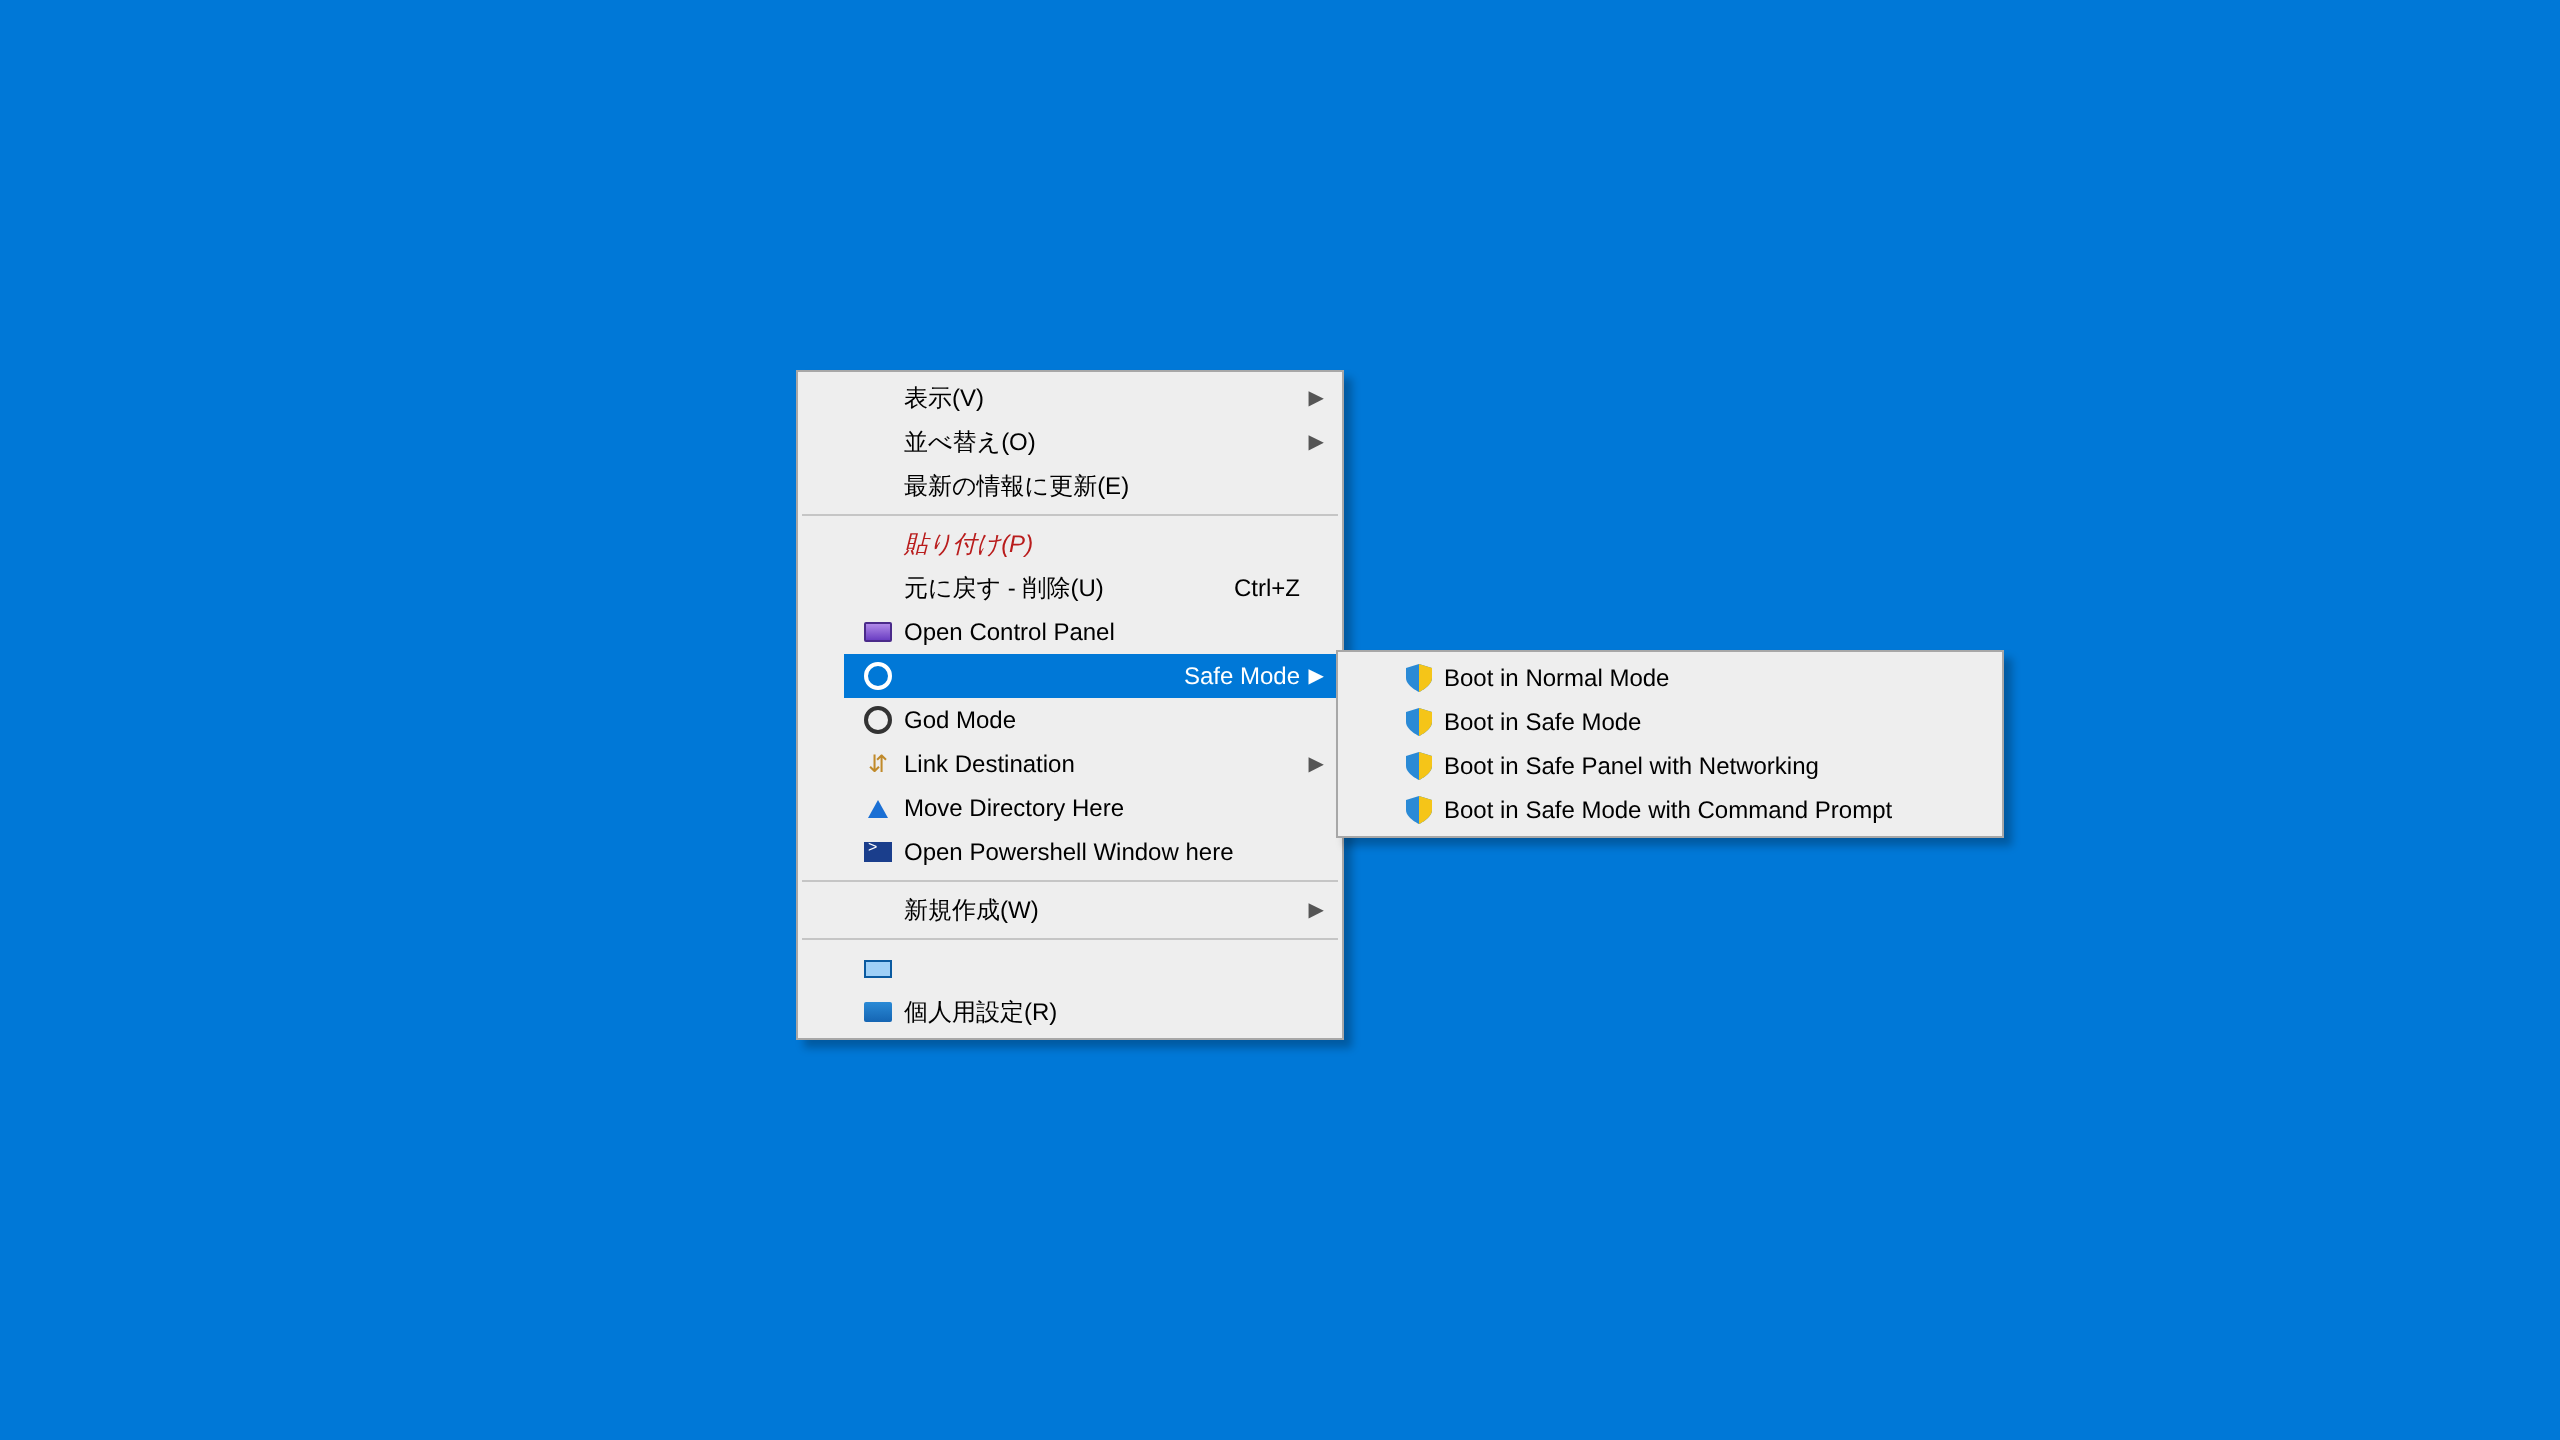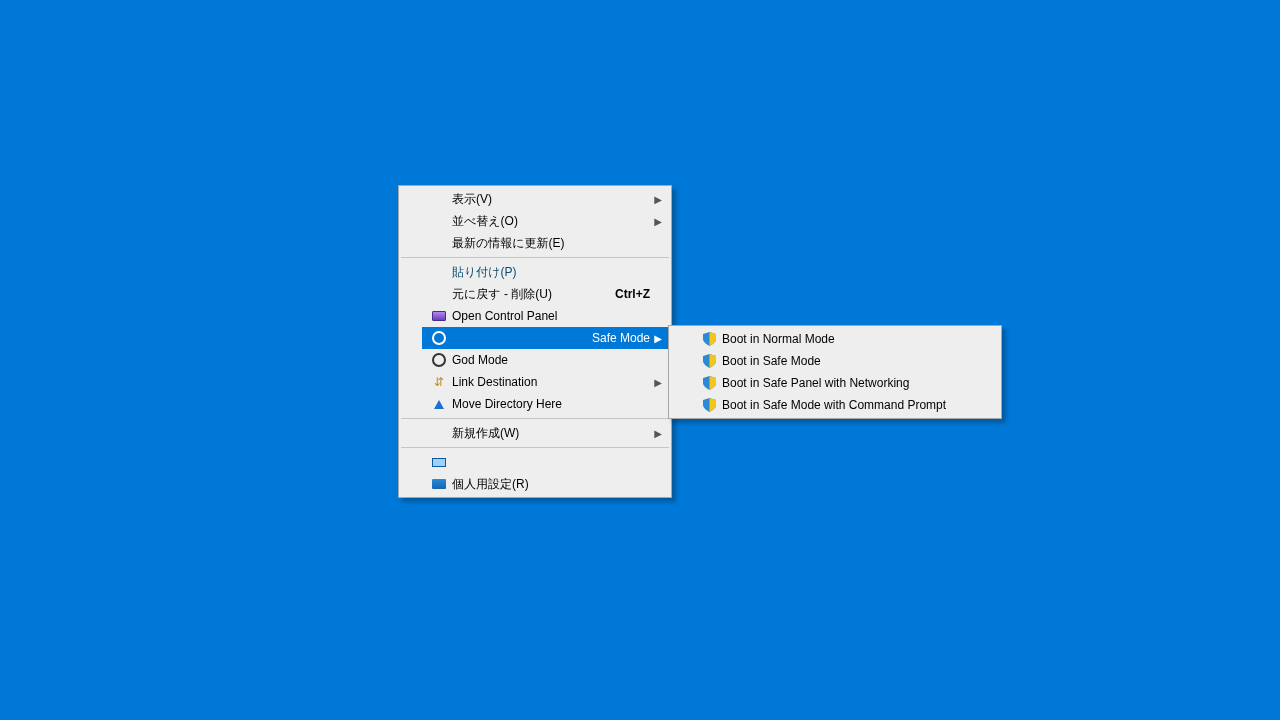--- a/index.html
+++ b/index.html
@@ -22,38 +22,38 @@
   .menu-item {
     display: flex;
     align-items: center;
     height: 22px;
     padding: 0 20px 0 6px;
     color: #000;
     position: relative;
     white-space: nowrap;
     margin-left: 22px;
   }
-  .menu-item.disabled { color: #0c4a6e; }
+  .menu-item.disabled { color: #b91c1c; font-style: italic; }
   .menu-item.selected { background: #0078D7; color: #fff; text-align: right; }
   .menu-sep {
     height: 1px;
     background: #c5c5c5;
     margin: 3px 1px;
   }
   .icon-slot {
     width: 22px;
     height: 16px;
     display: flex;
     align-items: center;
     justify-content: center;
     margin-right: 2px;
     flex: 0 0 22px;
   }
   .label { flex: 1 1 auto; }
-  .shortcut { margin-left: 20px; color: inherit; font-weight: bold; }
+  .shortcut { margin-left: 20px; color: inherit; }
   .arrow {
     position: absolute;
     right: 8px;
     top: 50%;
     transform: translateY(-50%);
     font-size: 10px;
     color: #555;
   }
   .menu-item.selected .arrow { color: #fff; }
   .ico-controlpanel { background: linear-gradient(#b089e8,#6a3ec2); border:1px solid #4a2a8a; box-sizing:border-box; width:14px; height:10px; border-radius:1px;}
@@ -129,20 +129,26 @@
       </span>
     <span class="label">Link Destination</span>
     <span class="arrow">▶</span>
   </div>
   <div class="menu-item">
     <span class="icon-slot">
         <span class="ico-move"></span>
       </span>
     <span class="label">Move Directory Here</span>
   </div>
+  <div class="menu-item">
+    <span class="icon-slot">
+        <span class="ico-ps"></span>
+      </span>
+    <span class="label">Open Powershell Window here</span>
+  </div>
 
   <div class="menu-sep"></div>
 
   <div class="menu-item">
     <span class="icon-slot"></span>
     <span class="label">新規作成(W)</span>
     <span class="arrow">▶</span>
   </div>
 
   <div class="menu-sep"></div>

